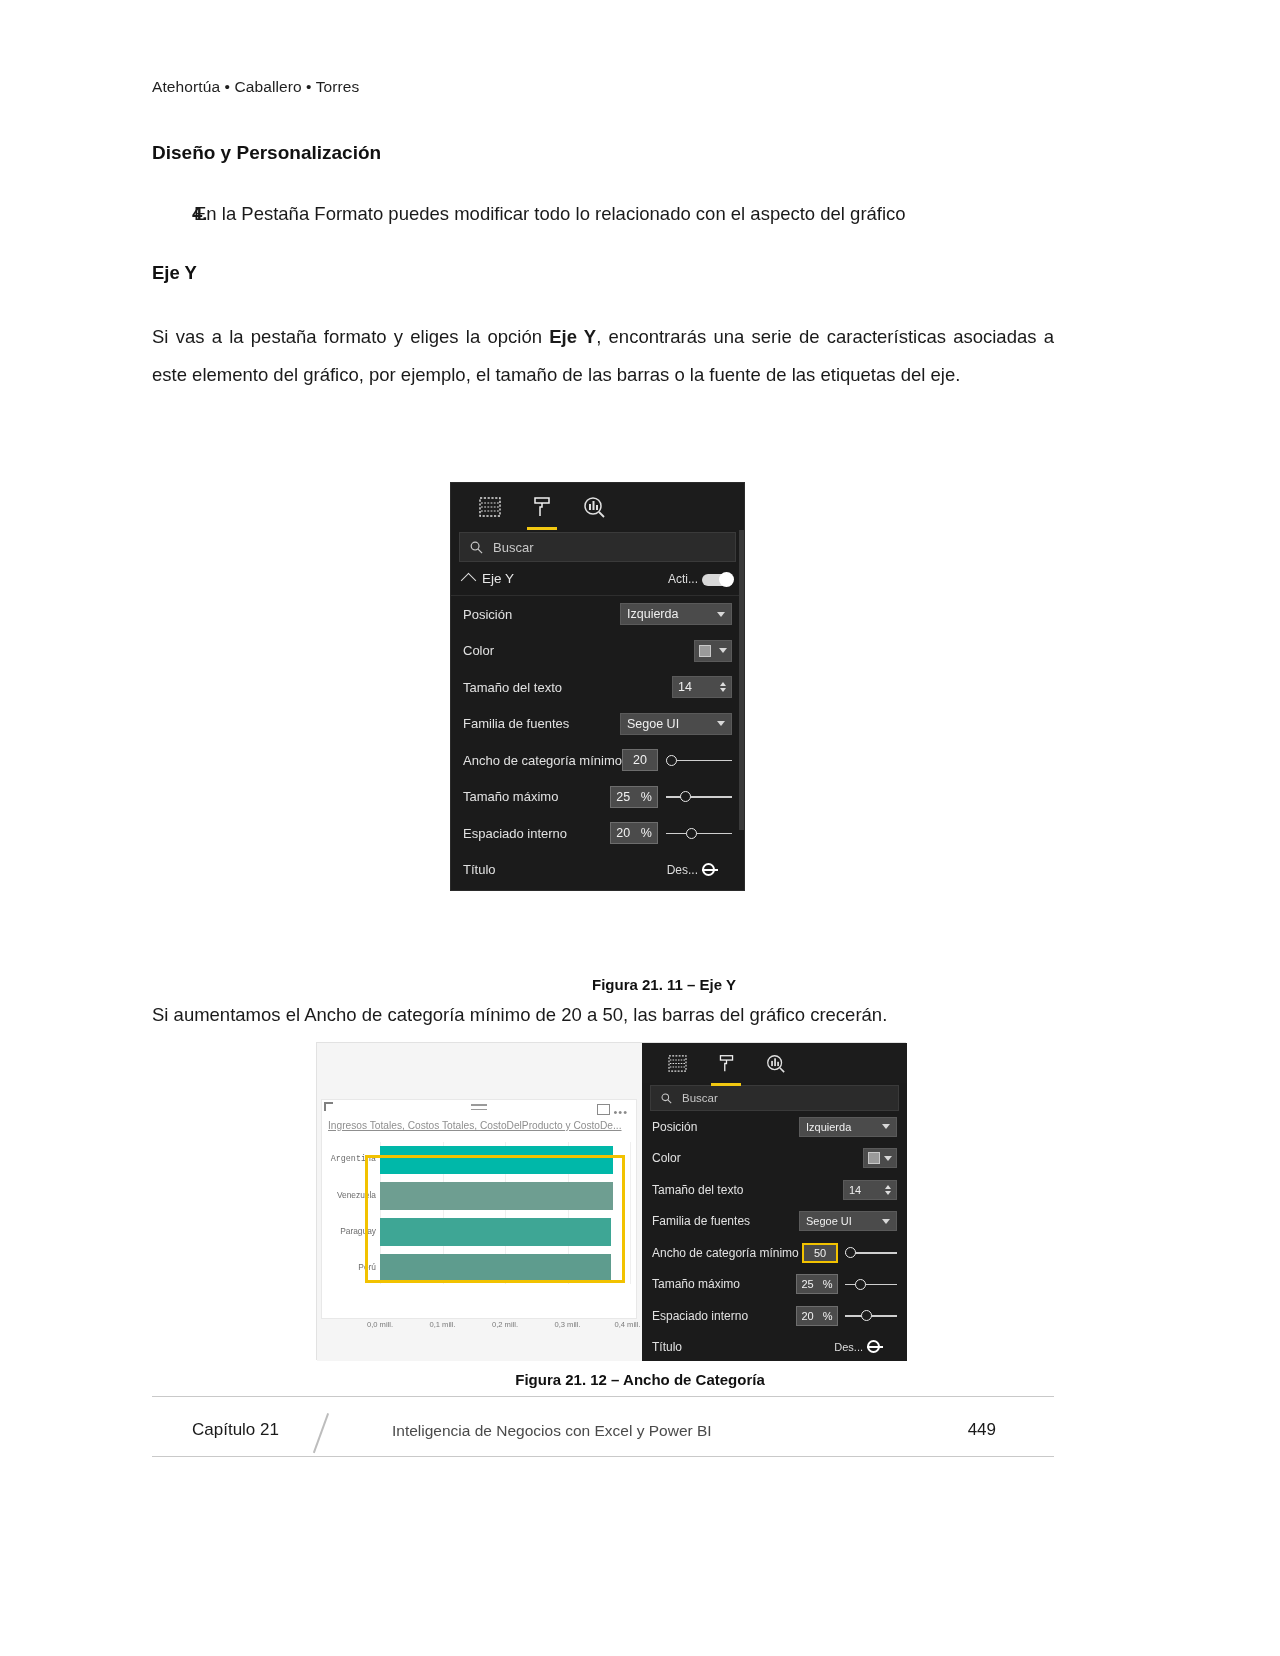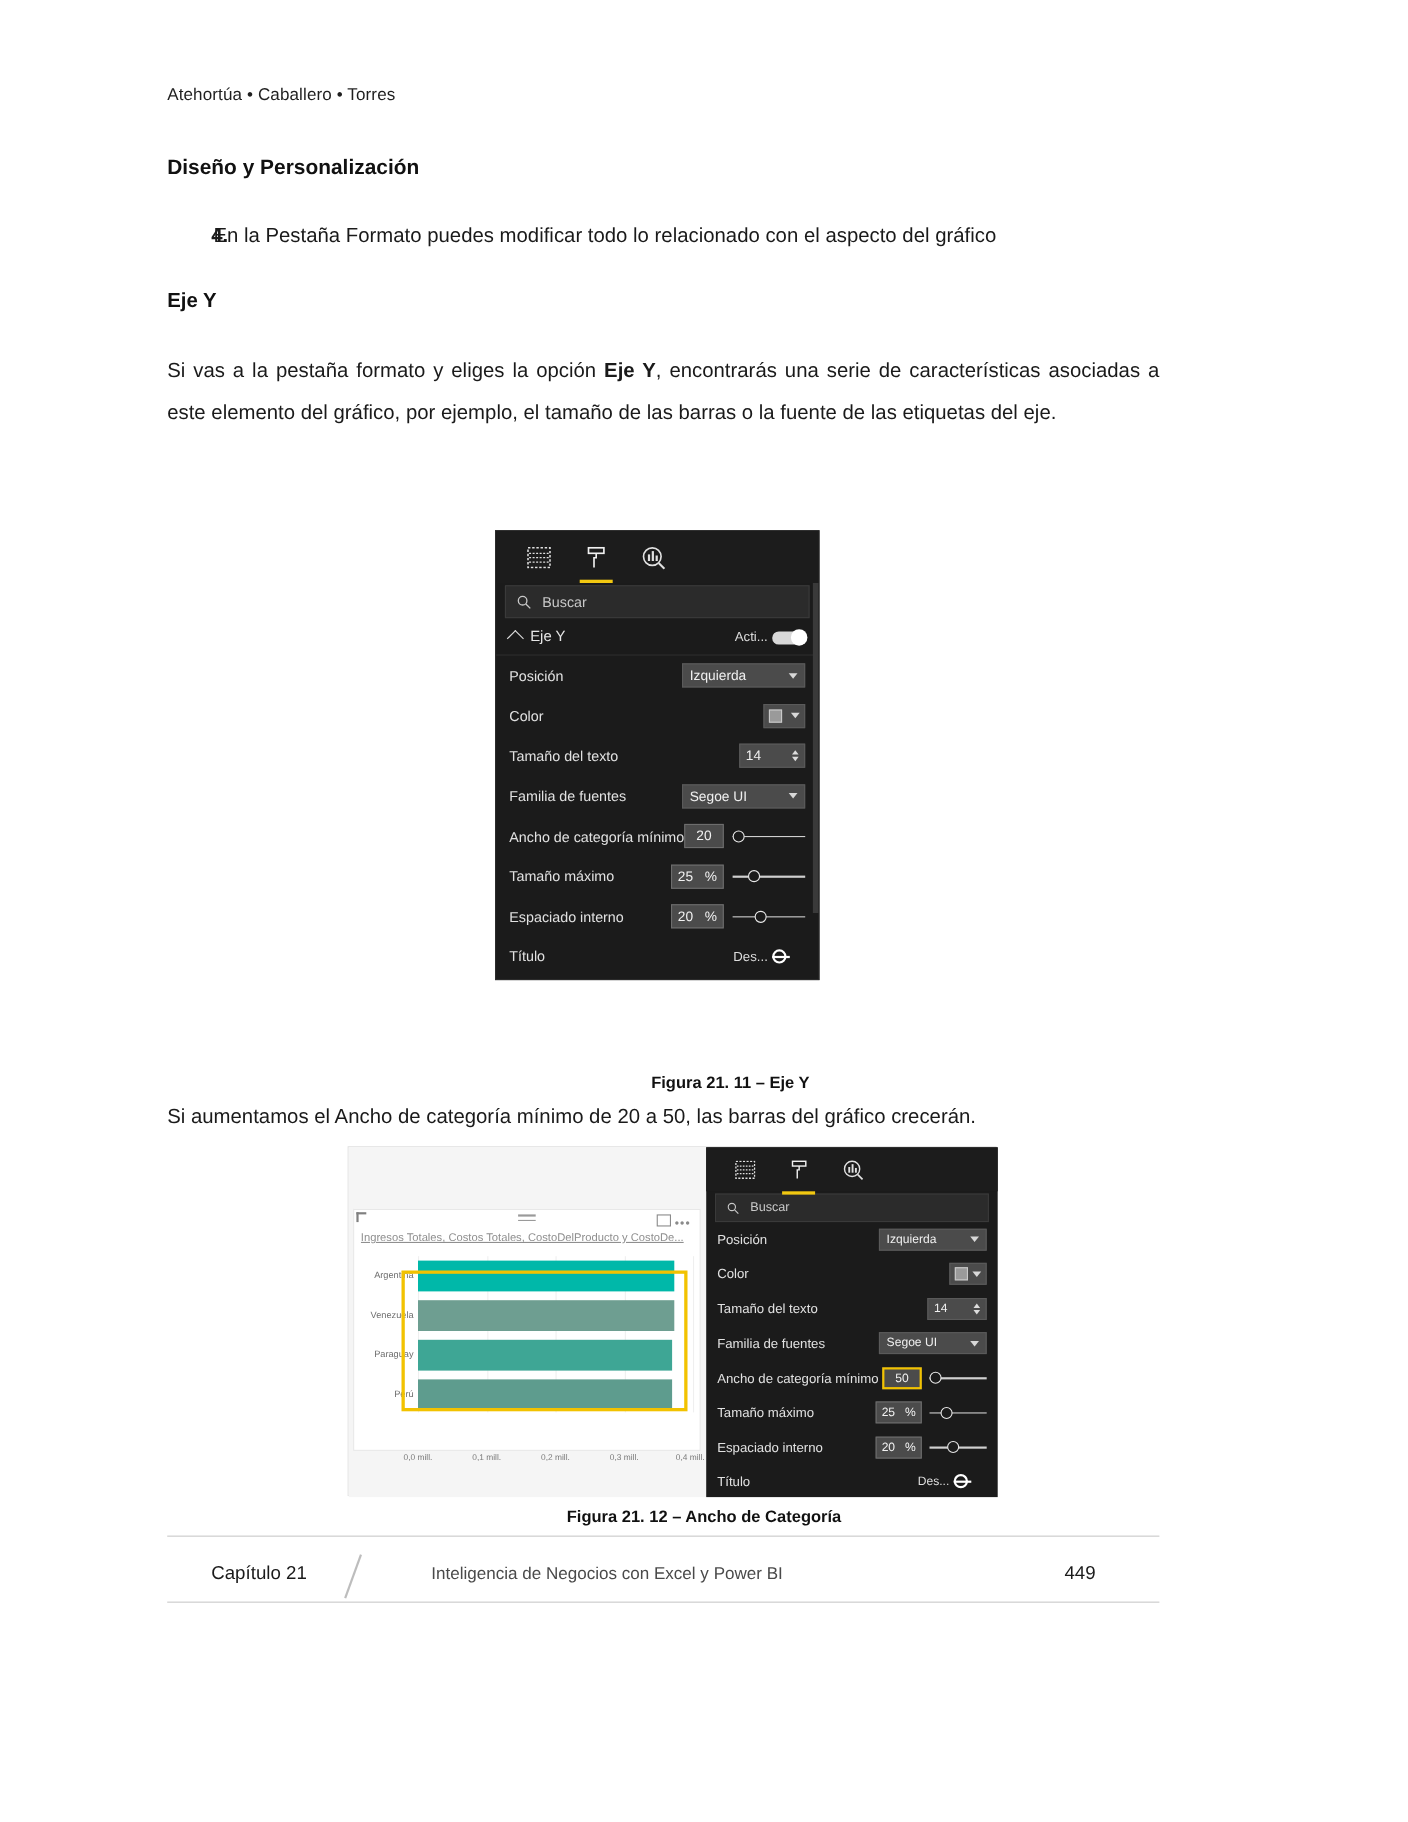--- a/index.html
+++ b/index.html
@@ -357,21 +357,21 @@
         <span class="visual-dots">•••</span>
         <div class="visual-title">Ingresos Totales, Costos Totales, CostoDelProducto y CostoDe...</div>
 
         <div class="plot">
           <span class="gridline" style="left:0%;"></span>
           <span class="gridline" style="left:25%;"></span>
           <span class="gridline" style="left:50%;"></span>
           <span class="gridline" style="left:75%;"></span>
           <span class="gridline" style="left:100%;"></span>
 
-          <span class="cat-label" style="top:12px;">Argentina</span>
+          <span class="cat-label" style="top:12px;font-family:Liberation Mono, monospace;">Argentina</span>
           <span class="bar" style="top:4px; height:28px; width:93%; background:#00b8a9;"></span>
 
           <span class="cat-label" style="top:48px;">Venezuela</span>
           <span class="bar" style="top:40px; height:28px; width:93%; background:#6e9e91;"></span>
 
           <span class="cat-label" style="top:84px;">Paraguay</span>
           <span class="bar" style="top:76px; height:28px; width:92.5%; background:#3ea695;"></span>
 
           <span class="cat-label" style="top:120px;">Perú</span>
           <span class="bar" style="top:112px; height:28px; width:92.5%; background:#5e9c8e;"></span>

